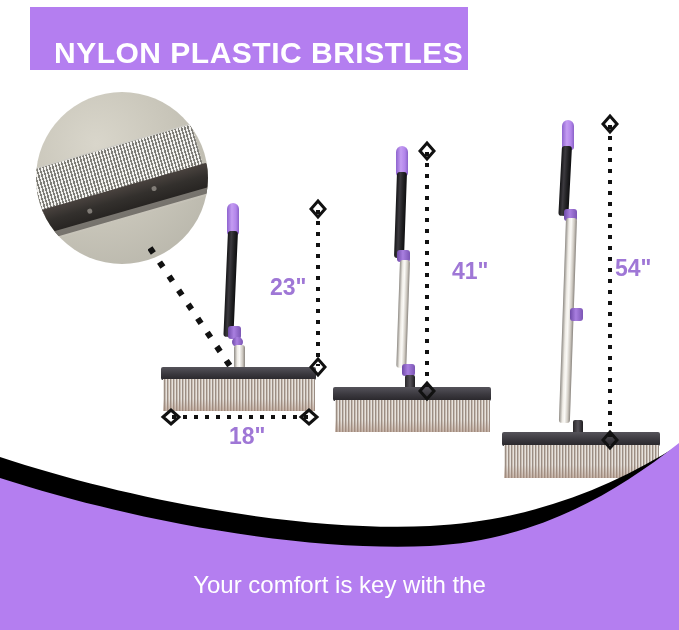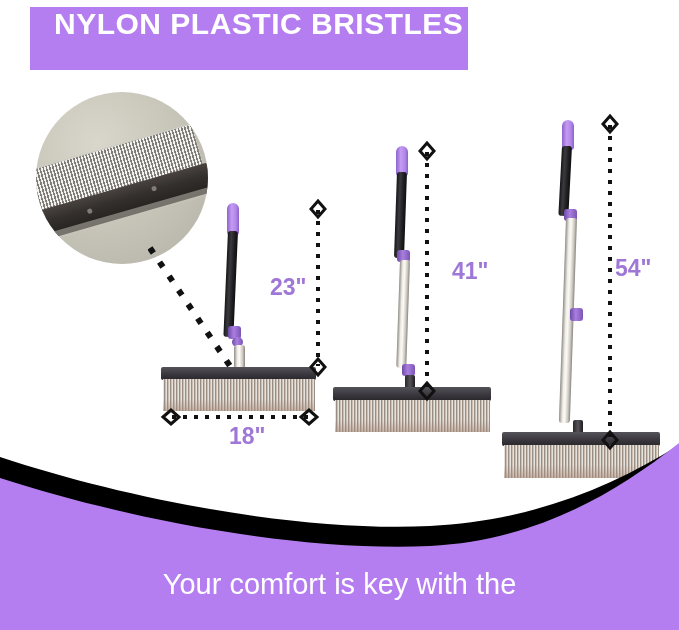--- a/index.html
+++ b/index.html
@@ -20,21 +20,21 @@
 
   
   .header-banner {
     position: absolute;
     left: 30px;
     top: 7px;
     width: 438px;
     height: 63px;
     background: #b47ef0;
     display: flex;
-    align-items: flex-start;
+    align-items: flex-end;
   }
   .header-banner-text {
     color: #ffffff;
     font-size: 30px;
     font-weight: bold;
     letter-spacing: 0.5px;
     padding-left: 24px;
     font-family: "Liberation Sans", sans-serif;
     white-space: nowrap;
   }
@@ -176,21 +176,21 @@
     height: 190px;
     pointer-events: none;
   }
   .bottom-text {
     position: absolute;
     left: 0;
     right: 0;
     bottom: 28px;
     text-align: center;
     color: #ffffff;
-    font-size: 29px;
+    font-size: 24px;
     line-height: 35px;
     font-family: "Liberation Sans", sans-serif;
   }
   .bottom-text div { display: block; }
 </style>
 </head>
 <body>
 
 <div id="infographic">
 

